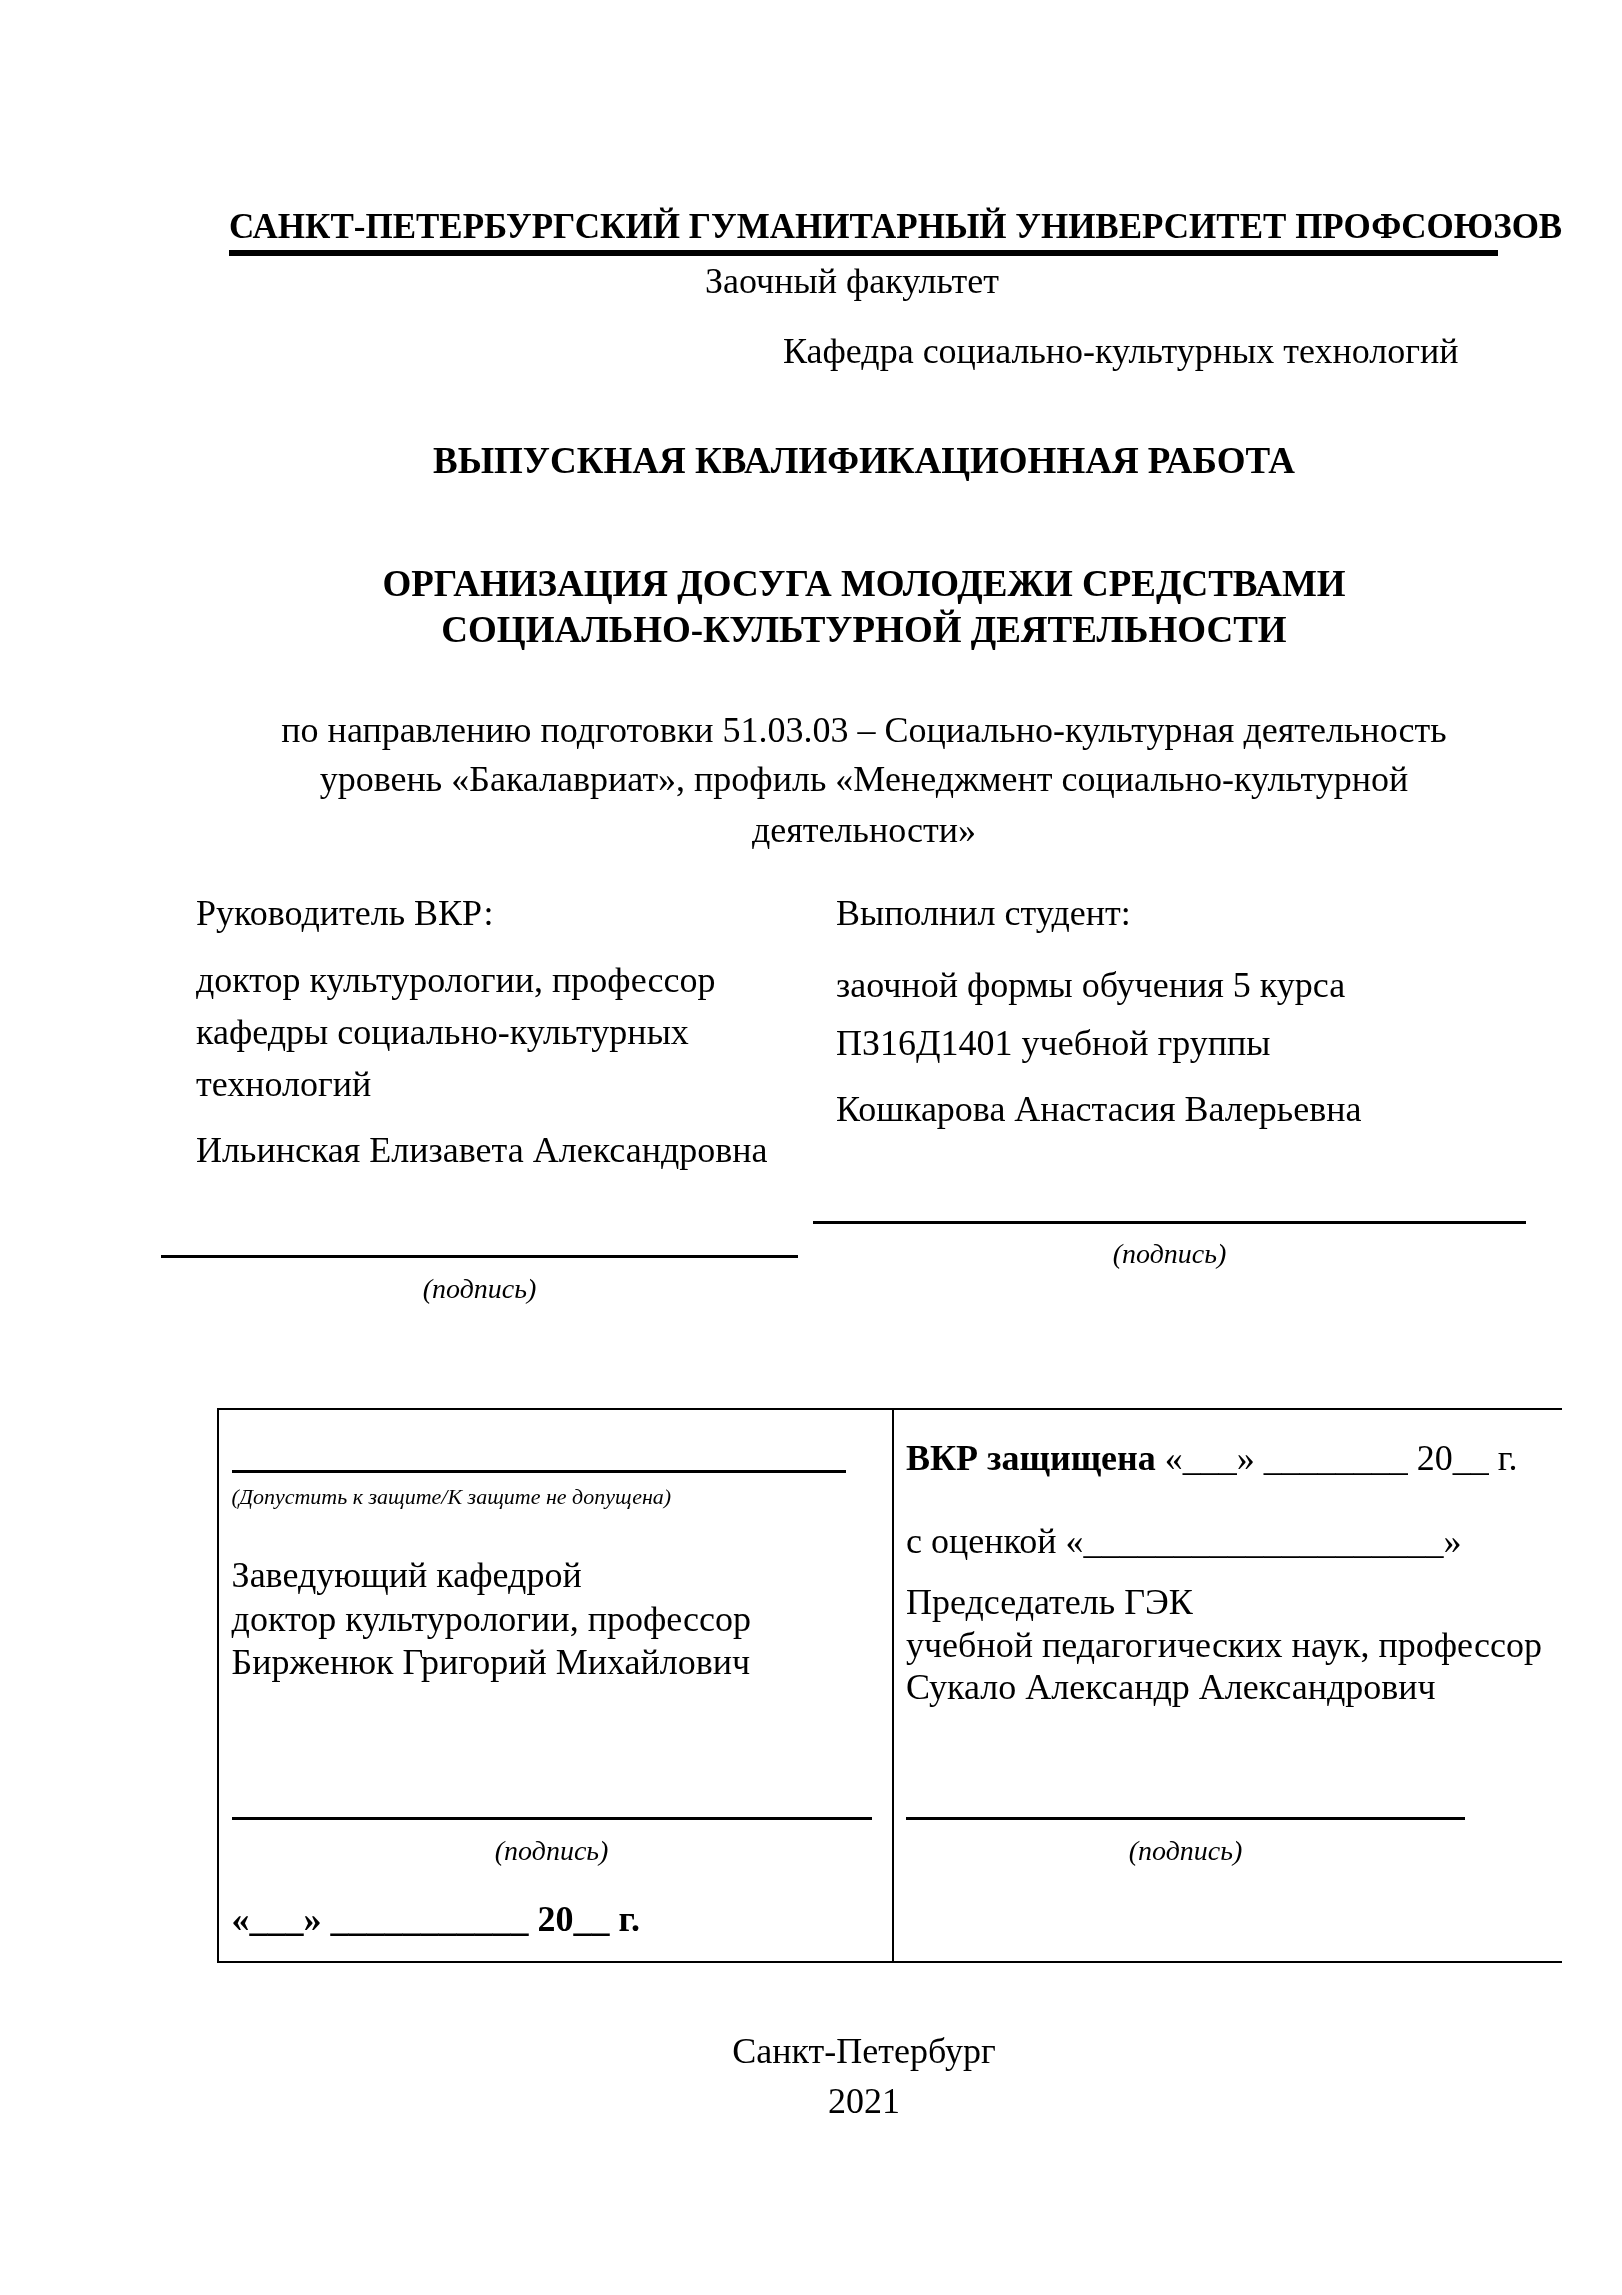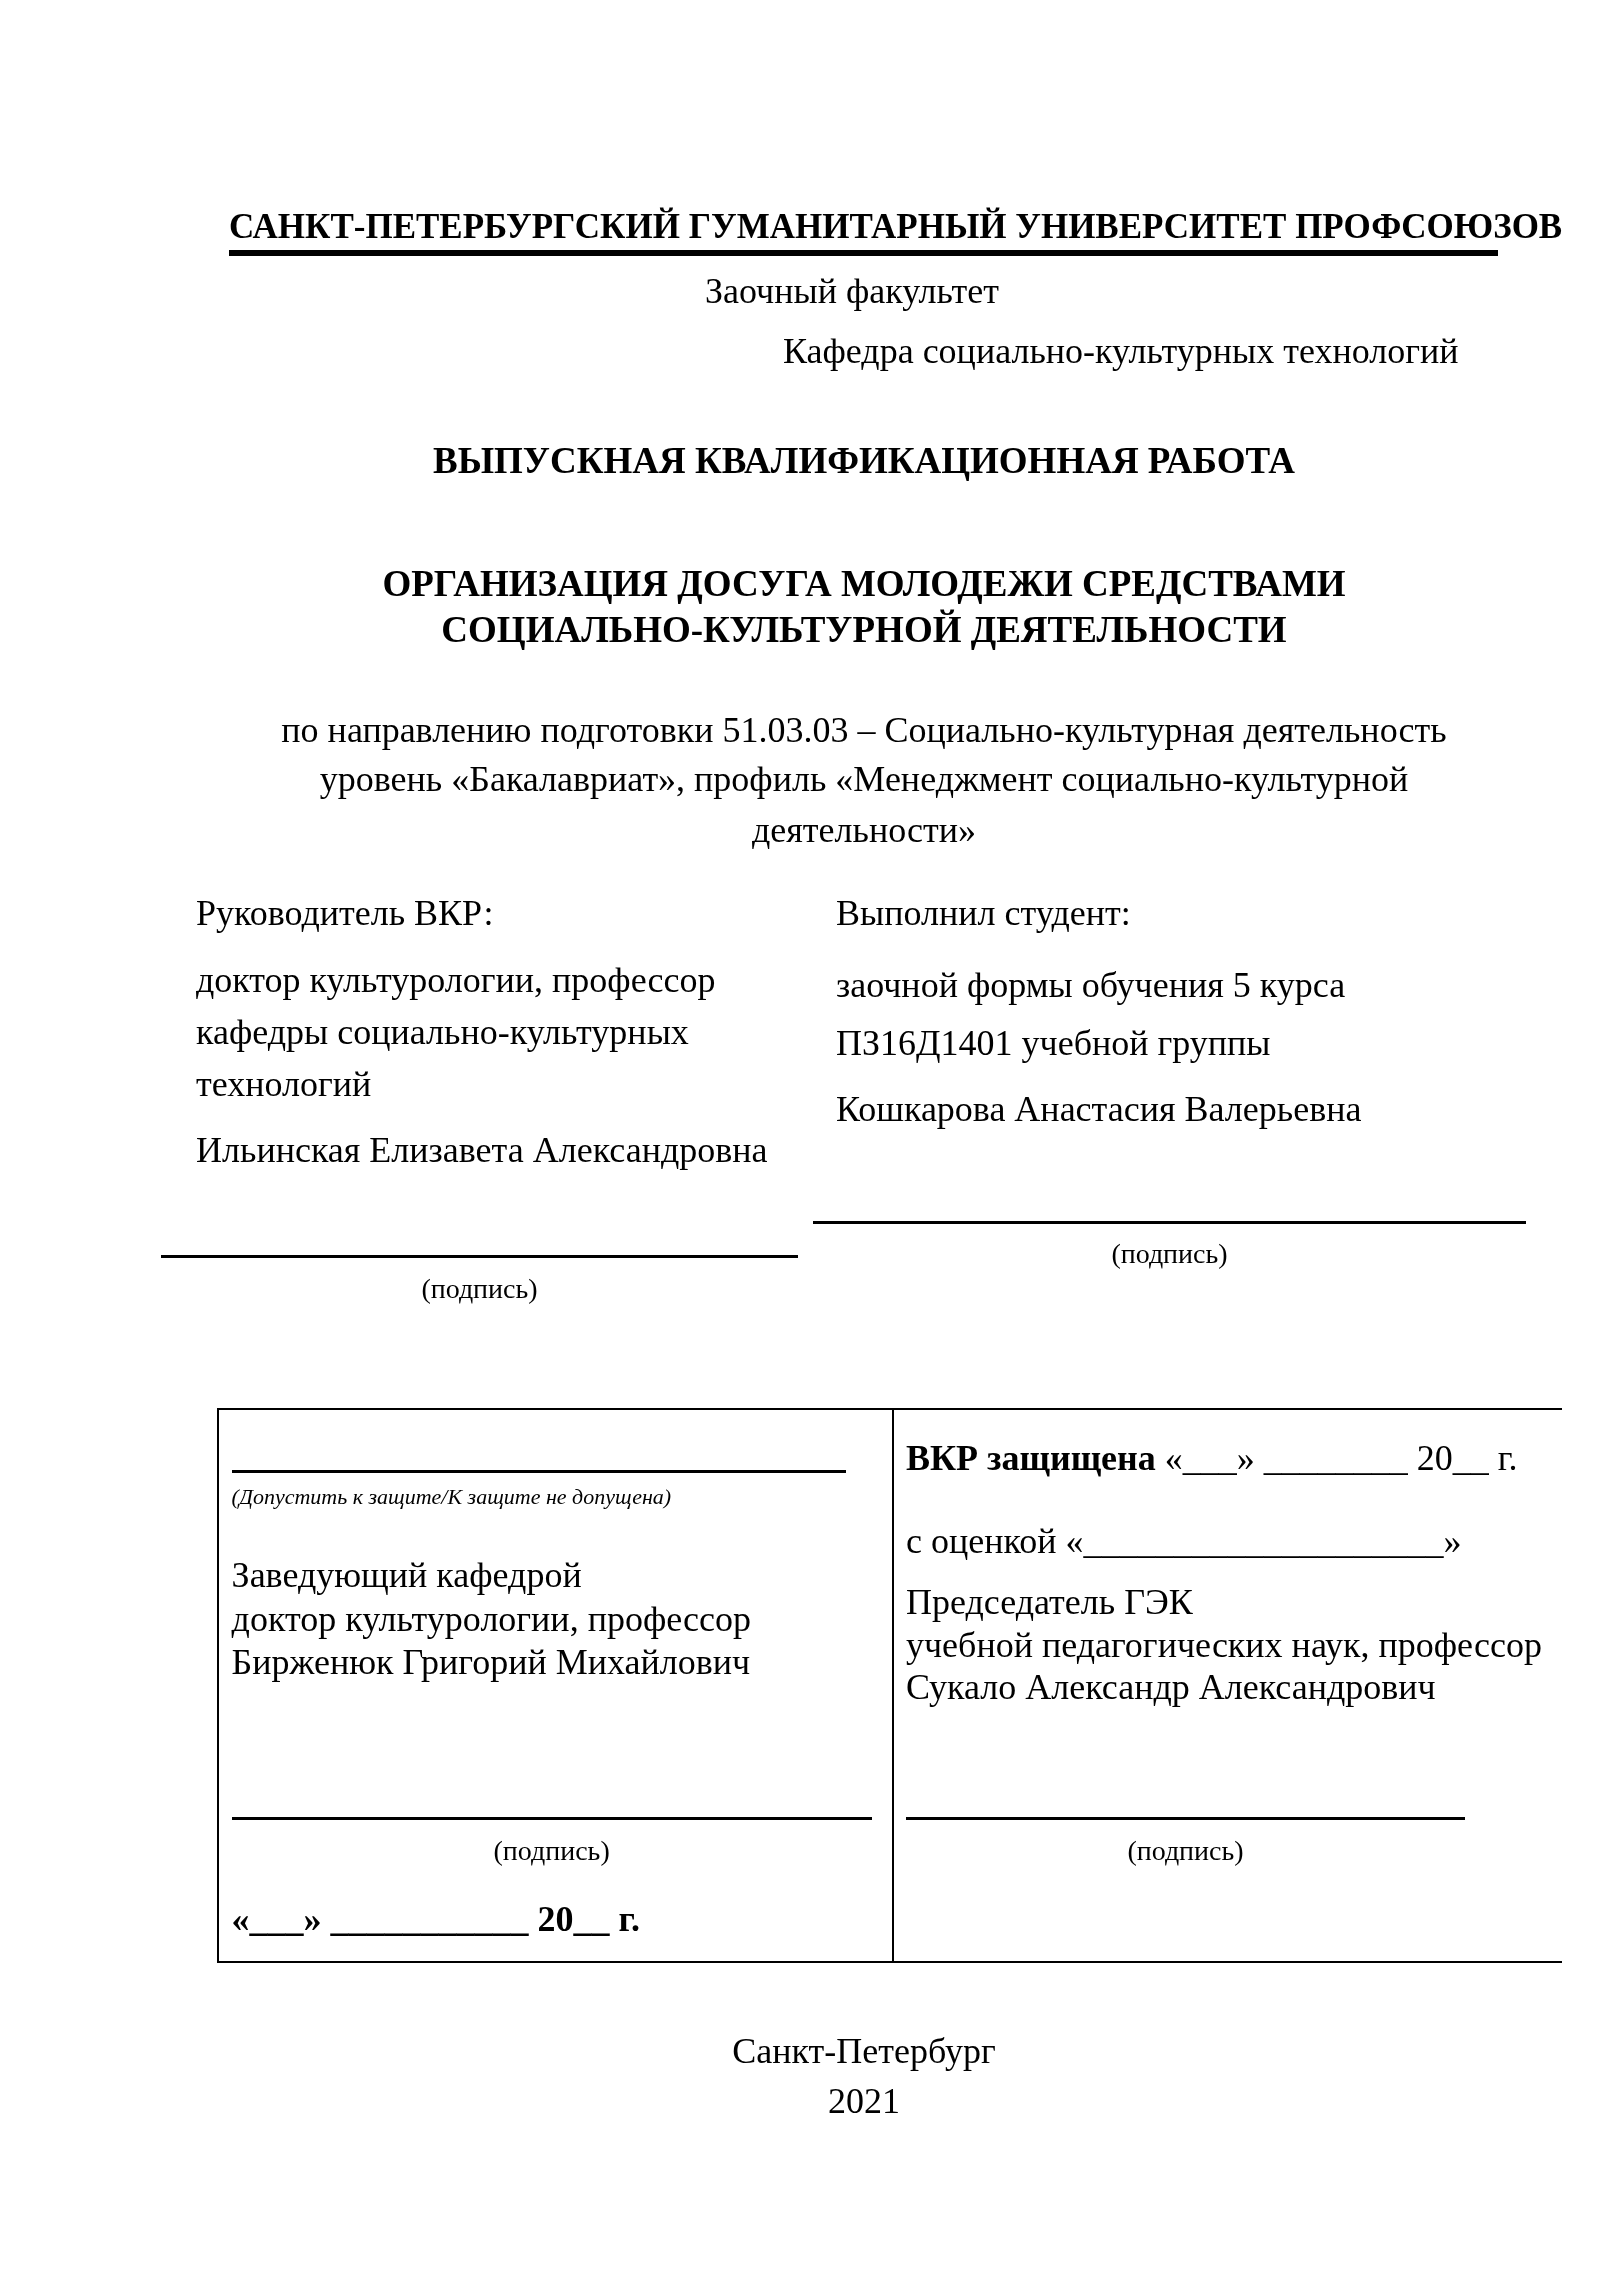--- a/index.html
+++ b/index.html
@@ -10,21 +10,21 @@
     background: #ffffff;
     color: #000000;
     font-family: "Liberation Serif", "DejaVu Serif", serif;
     font-size: 36px;
     line-height: 1.2;
     overflow: hidden;
   }
   .abs { position: absolute; white-space: nowrap; }
   .c   { left: 229px; width: 1270px; text-align: center; white-space: nowrap; }
   .b   { font-weight: bold; }
-  .sig-caption { font-size: 28px; text-align: center; }
+  .sig-caption { font-style: italic; font-size: 28px; text-align: center; }
   .rule-thick {
     position: absolute;
     left: 229px; top: 250px;
     width: 1269px; height: 5.5px;
     background: #000000;
   }
   .blank-line { position: absolute; height: 0; border-bottom: 3.1px solid #000000; }
   .doc-table {
     position: absolute;
     left: 217px; top: 1408px;
@@ -33,21 +33,21 @@
     box-sizing: border-box;
   }
   .doc-table .divider {
     position: absolute;
     left: 673px; top: 0;
     width: 2.4px; height: 100%;
     background: #000000;
   }
   
   #university   { top: 206px;  font-size: 35px; }
-  #faculty      { left: 705px;  top: 270px; text-align: center; }
+  #faculty      { left: 705px;  top: 260px; text-align: center; }
   #department   { left: 783px;  top: 330px; }
   
   #work-type    { top: 439px;  font-size: 37px; }
   #title-line1  { top: 562px;  font-size: 37px; }
   #title-line2  { top: 608px;  font-size: 37px; }
   #program-line1{ top: 709px; }
   #program-line2{ top: 758px; }
   #program-line3{ top: 809px; }
   
   #sup-label    { left: 196px; top: 892px; }

